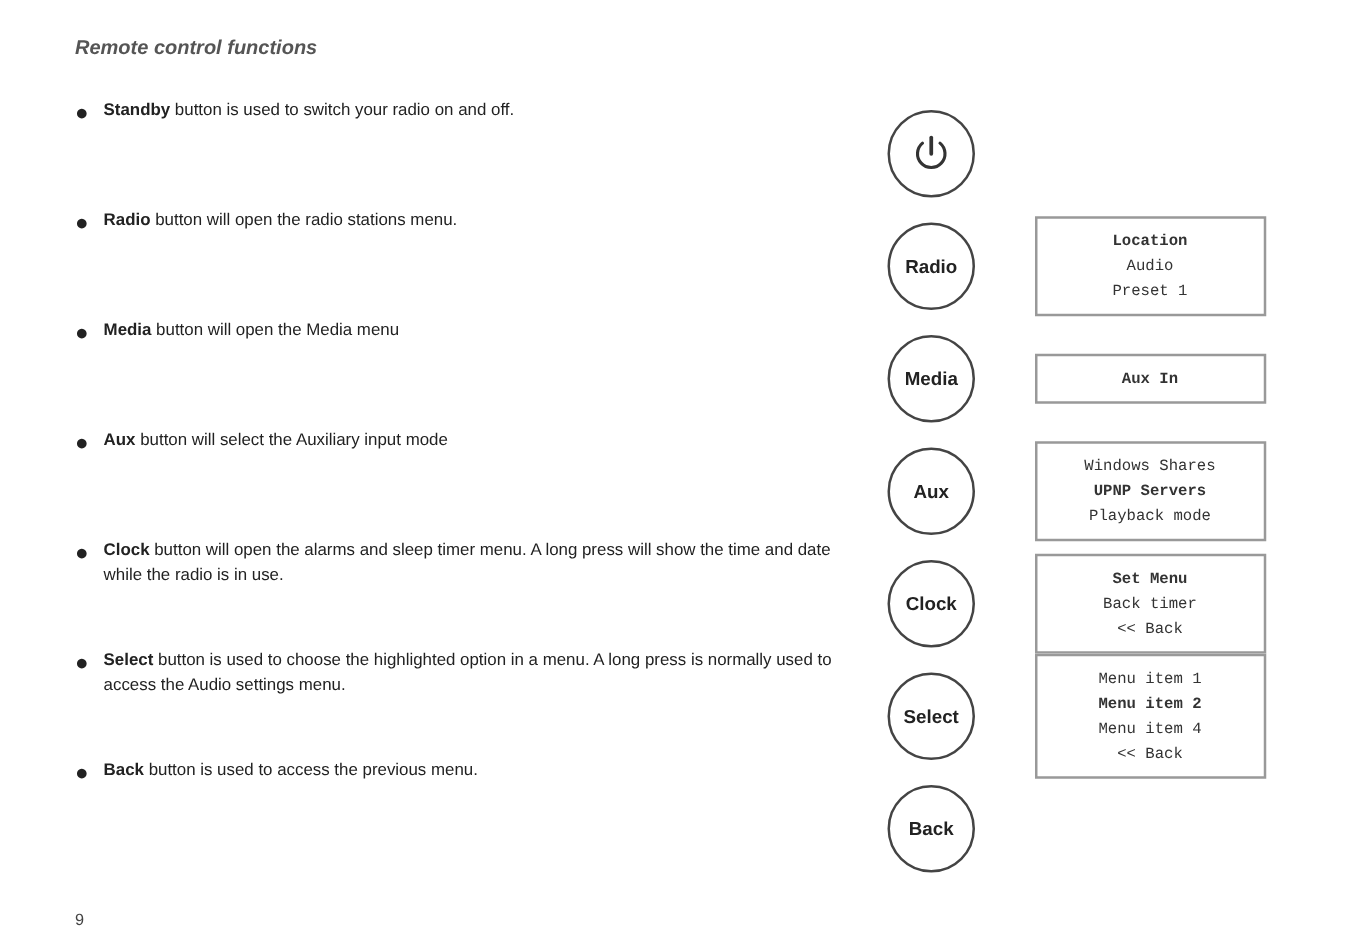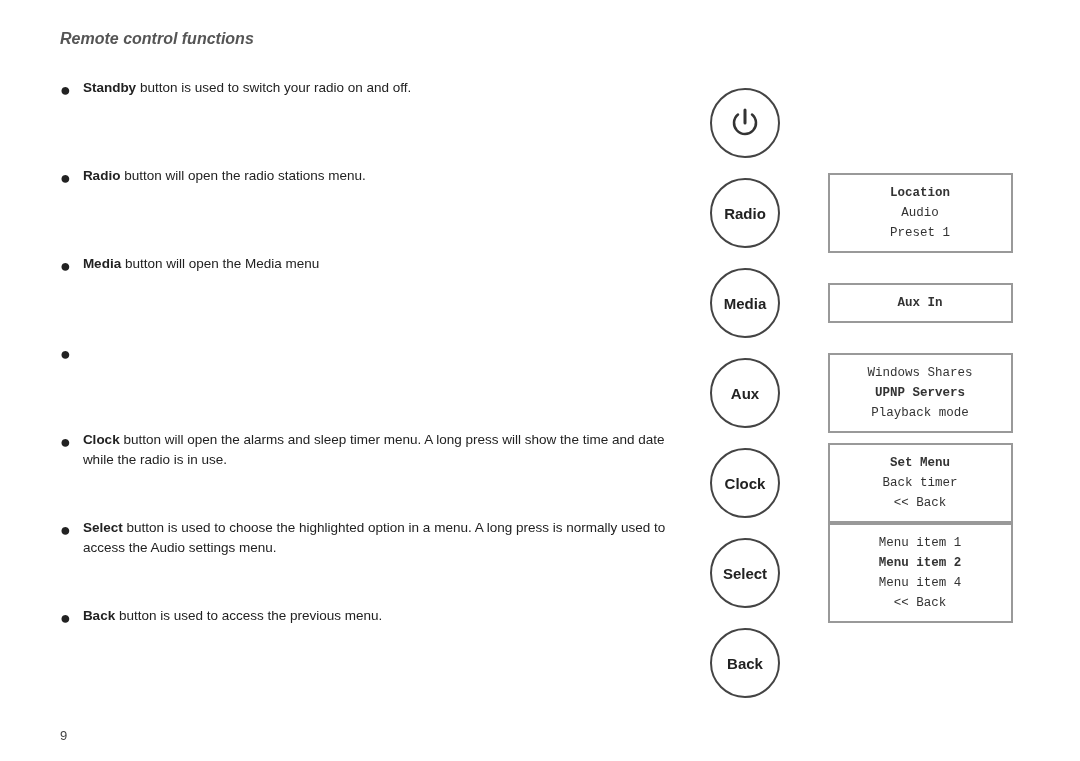--- a/index.html
+++ b/index.html
@@ -143,20 +143,21 @@
       <div class="desc-item">
         <span class="bullet">●</span>
         <span class="desc-text"><b>Radio</b> button will open the radio stations menu.</span>
       </div>
       <div class="desc-item">
         <span class="bullet">●</span>
         <span class="desc-text"><b>Media</b> button will open the Media menu</span>
       </div>
       <div class="desc-item">
         <span class="bullet">●</span>
+        <span class="desc-text"><b>Aux</b> button will select the Auxiliary input mode</span>
       </div>
       <div class="desc-item">
         <span class="bullet">●</span>
         <span class="desc-text"><b>Clock</b> button will open the alarms and sleep timer menu. A long press will show the time and date while the radio is in use.</span>
       </div>
       <div class="desc-item">
         <span class="bullet">●</span>
         <span class="desc-text"><b>Select</b> button is used to choose the highlighted option in a menu. A long press is normally used to access the Audio settings menu.</span>
       </div>
       <div class="desc-item">

